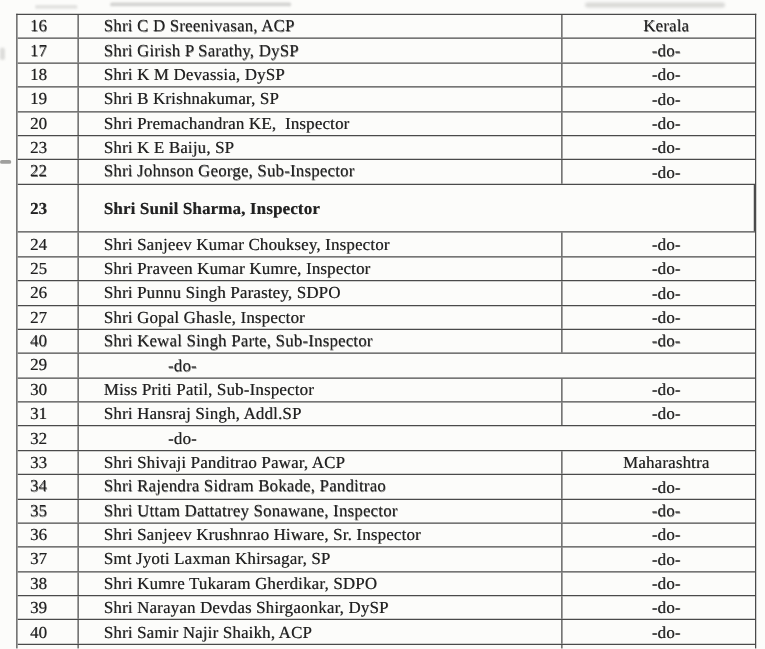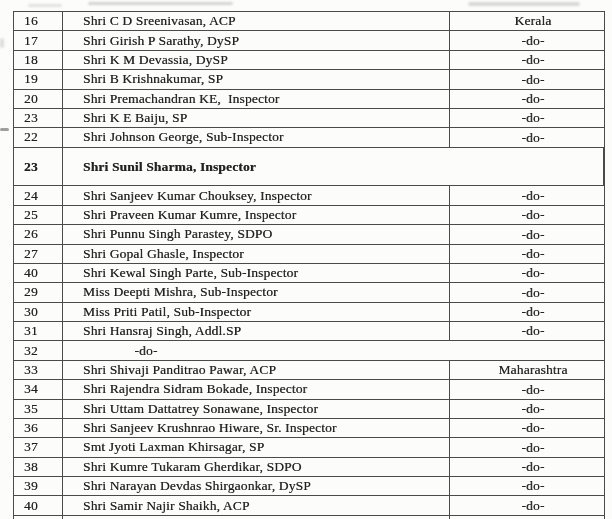--- a/index.html
+++ b/index.html
@@ -147,21 +147,20 @@
         <div class="cell cell-name">Shri Gopal Ghasle, Inspector</div>
         <div class="cell cell-state">-do-</div>
       </div>
       <div class="row">
         <div class="cell cell-num">40</div>
         <div class="cell cell-name">Shri Kewal Singh Parte, Sub-Inspector</div>
         <div class="cell cell-state">-do-</div>
       </div>
       <div class="row">
         <div class="cell cell-num">29</div>
-        <div class="cell cell-name">Miss Deepti Mishra, Sub-Inspector</div>
         <div class="cell cell-state">-do-</div>
       </div>
       <div class="row">
         <div class="cell cell-num">30</div>
         <div class="cell cell-name">Miss Priti Patil, Sub-Inspector</div>
         <div class="cell cell-state">-do-</div>
       </div>
       <div class="row">
         <div class="cell cell-num">31</div>
         <div class="cell cell-name">Shri Hansraj Singh, Addl.SP</div>
@@ -171,21 +170,21 @@
         <div class="cell cell-num">32</div>
         <div class="cell cell-state">-do-</div>
       </div>
       <div class="row">
         <div class="cell cell-num">33</div>
         <div class="cell cell-name">Shri Shivaji Panditrao Pawar, ACP</div>
         <div class="cell cell-state">Maharashtra</div>
       </div>
       <div class="row">
         <div class="cell cell-num">34</div>
-        <div class="cell cell-name">Shri Rajendra Sidram Bokade, Inspector</div>
+        <div class="cell cell-name">Shri Rajendra Sidram Bokade, Panditrao</div>
         <div class="cell cell-state">-do-</div>
       </div>
       <div class="row">
         <div class="cell cell-num">35</div>
         <div class="cell cell-name">Shri Uttam Dattatrey Sonawane, Inspector</div>
         <div class="cell cell-state">-do-</div>
       </div>
       <div class="row">
         <div class="cell cell-num">36</div>
         <div class="cell cell-name">Shri Sanjeev Krushnrao Hiware, Sr. Inspector</div>

